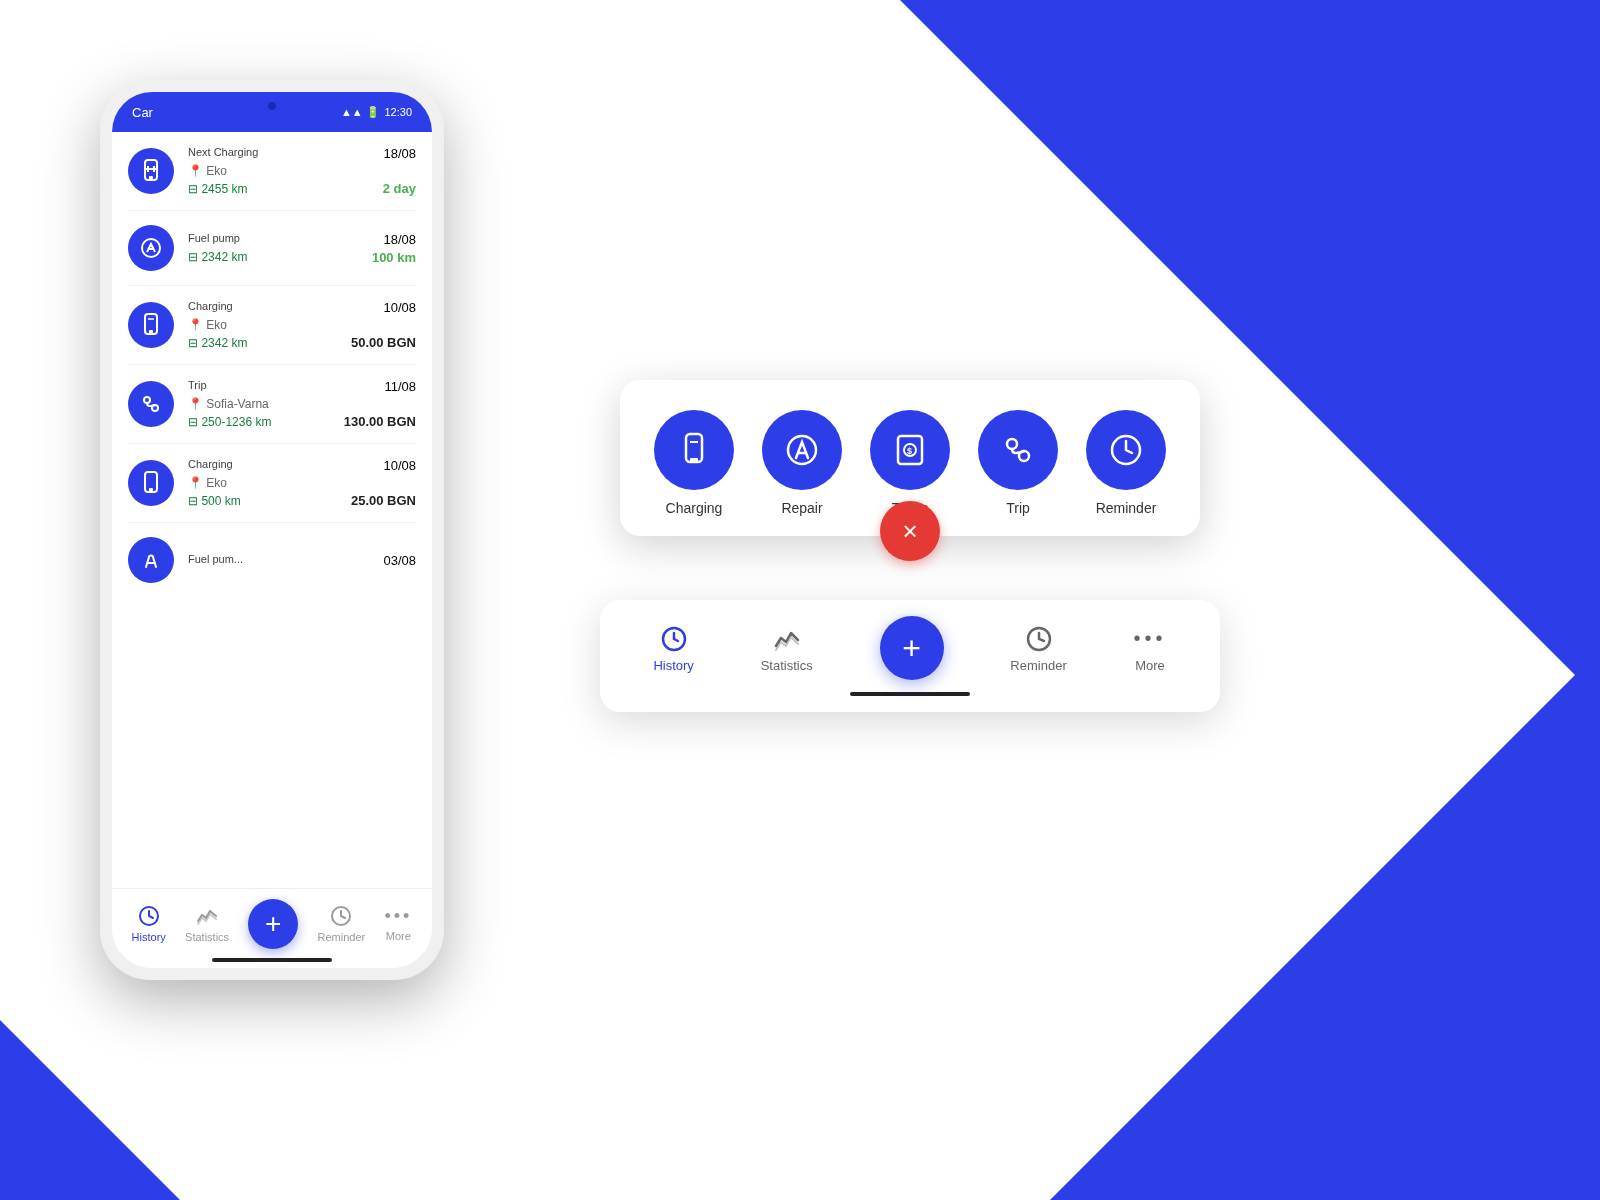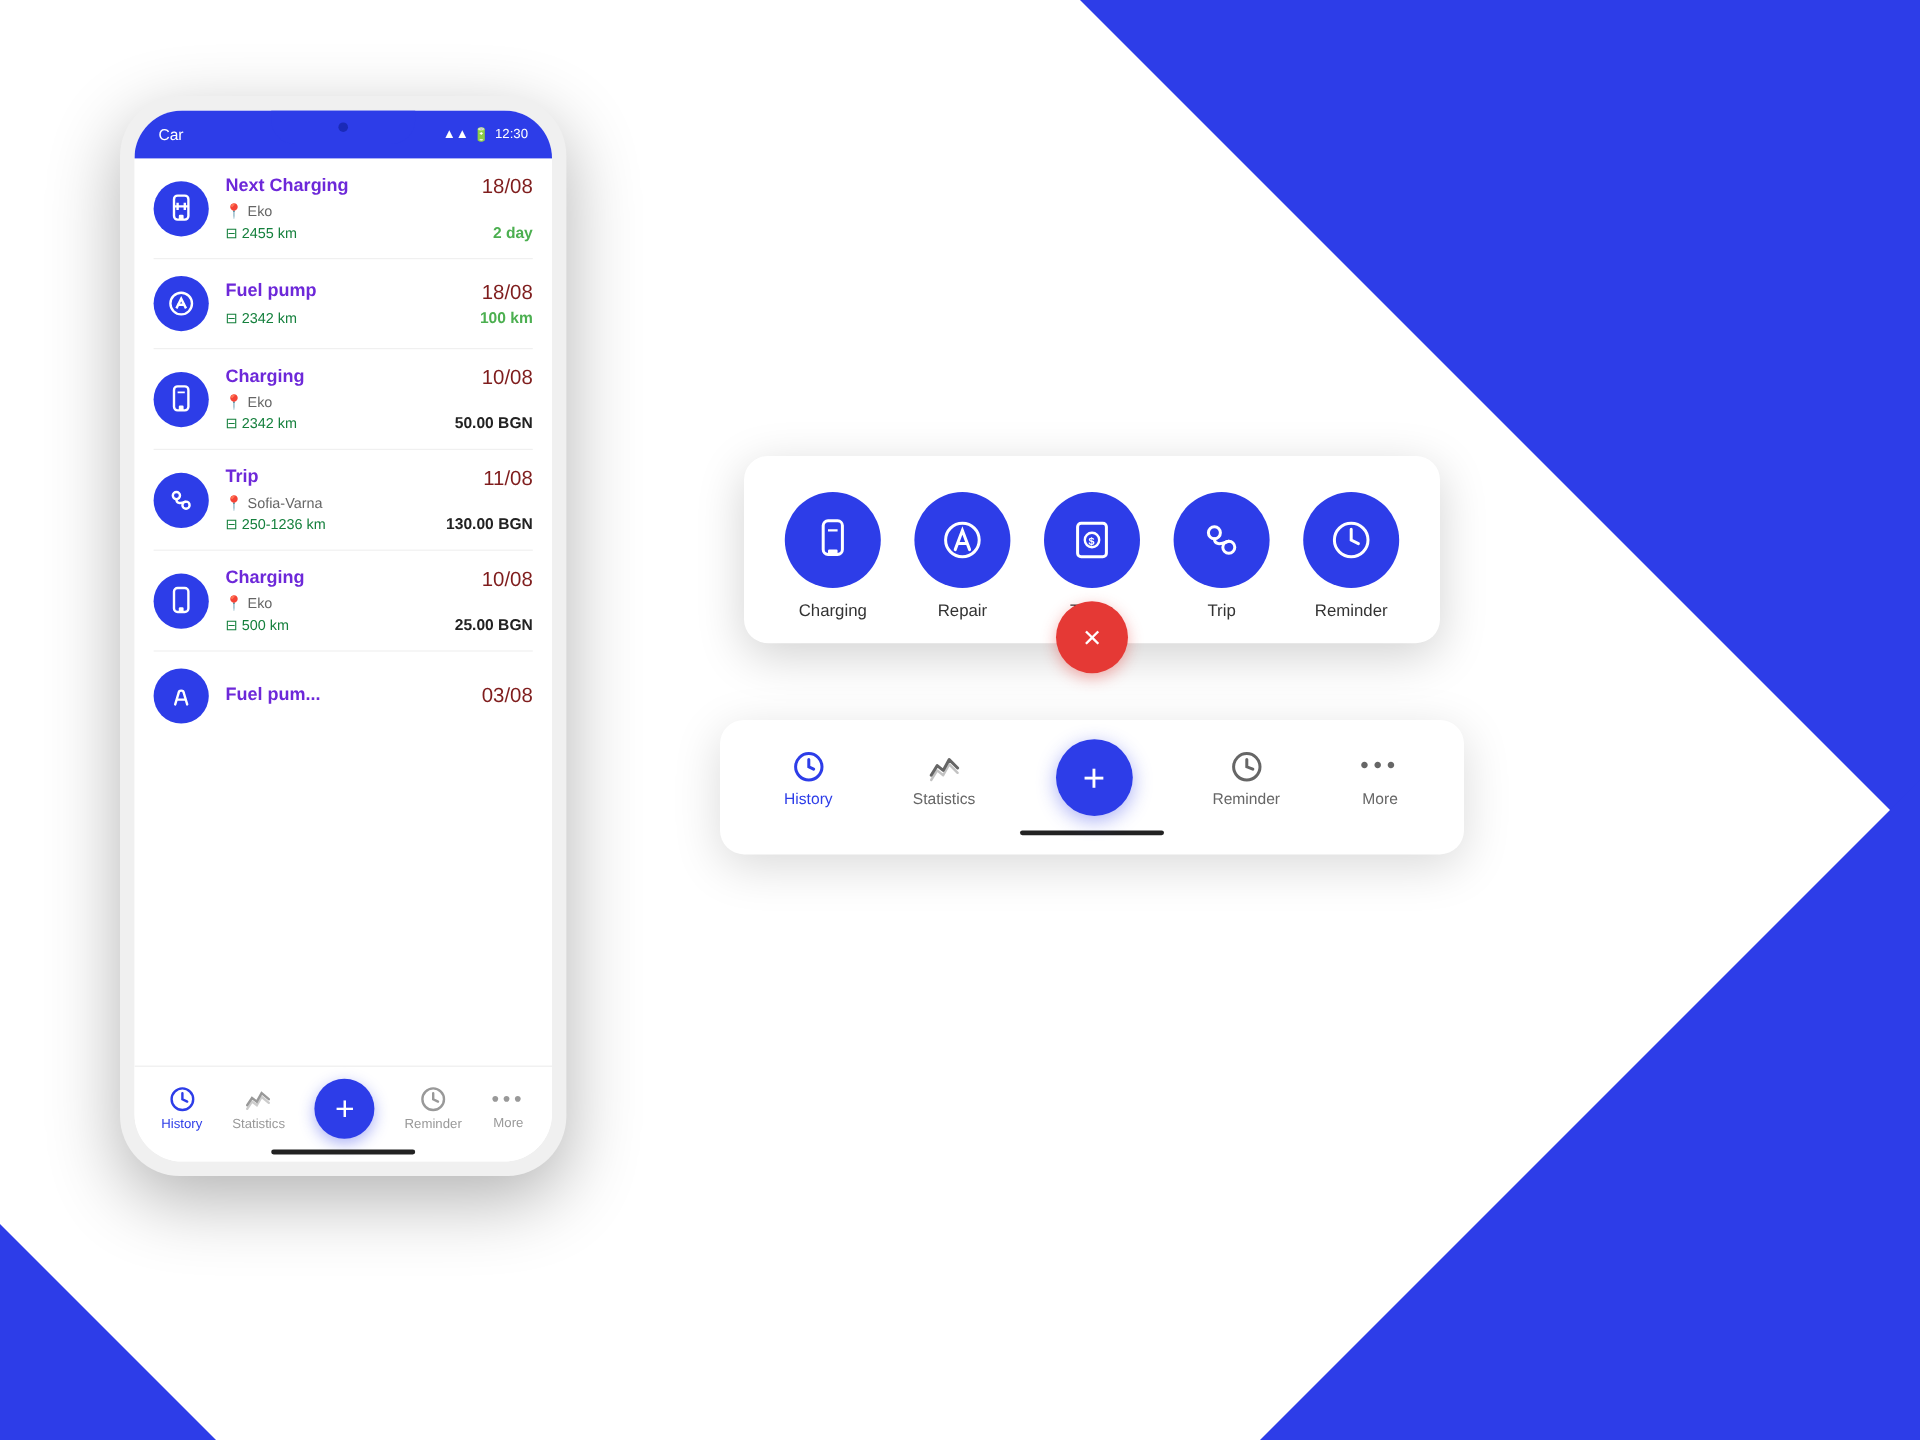--- a/index.html
+++ b/index.html
@@ -51,21 +51,21 @@
 
     
     .phone-wrapper {
       position: absolute;
       top: 80px;
       left: 100px;
       width: 420px;
       height: 900px;
     }
     .phone-frame {
-      width: 372px;
+      width: 344px;
       height: 900px;
       background: #f0f0f0;
       border-radius: 50px;
       box-shadow: 0 20px 60px rgba(0,0,0,0.3);
       position: relative;
       padding: 12px;
     }
     .phone-inner {
       width: 100%;
       height: 100%;
@@ -166,27 +166,27 @@
     }
     .item-content {
       flex: 1;
     }
     .item-header-row {
       display: flex;
       justify-content: space-between;
       align-items: flex-start;
     }
     .item-title {
-      font-size: 15px;
-      font-weight: 700;
-      color: #6d28d9;
+      font-size: 11px;
+      font-weight: 400;
+      color: #404040;
     }
     .item-date {
-      font-size: 17px;
-      color: #7f1d1d;
+      font-size: 13px;
+      color: #000000;
     }
     .item-sub {
       display: flex;
       justify-content: space-between;
       align-items: center;
       margin-top: 3px;
     }
     .item-location {
       font-size: 12px;
       color: #666;

